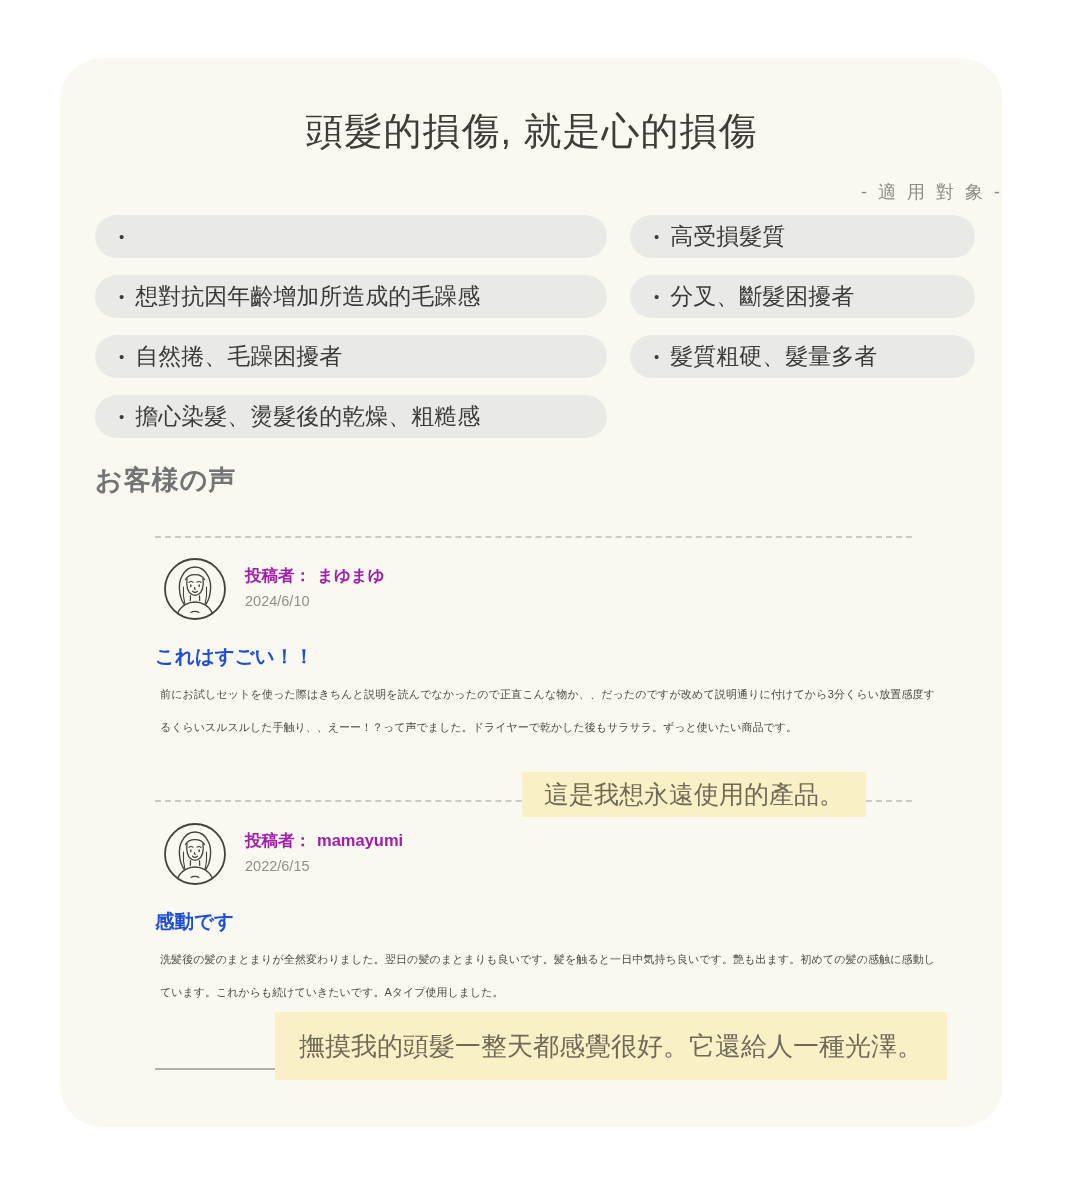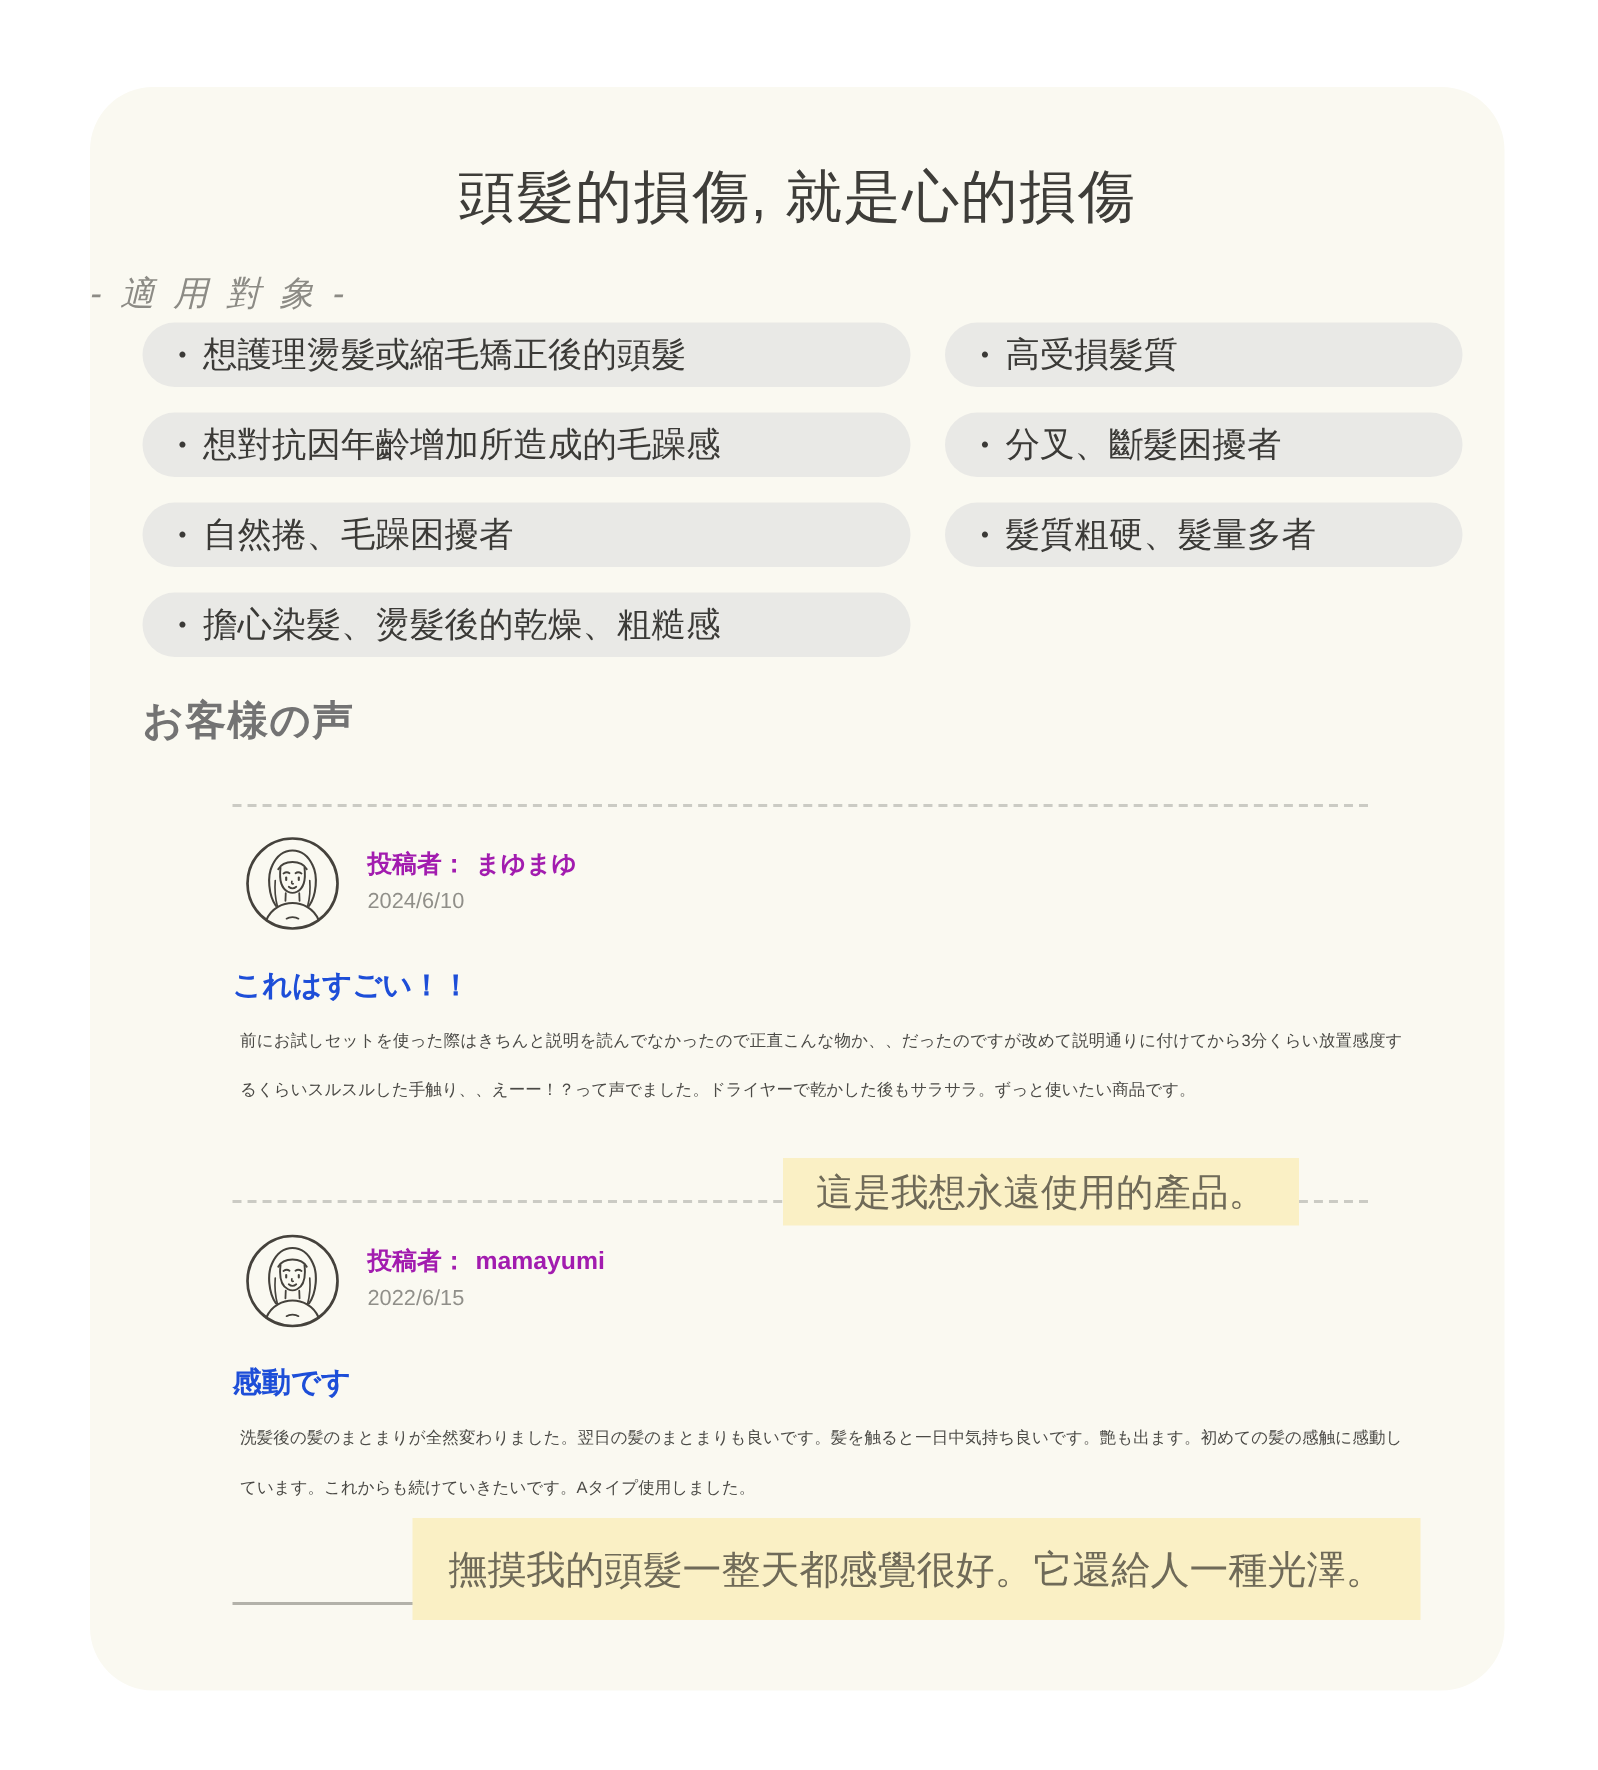--- a/index.html
+++ b/index.html
@@ -9,22 +9,22 @@
   }
   .card{
     position:absolute;left:60px;top:58px;width:943px;height:1069px;
     background:#faf9f1;border-radius:42px;
   }
   .page-title{
     position:absolute;top:48px;left:0;width:100%;text-align:center;
     font-size:38px;font-weight:400;color:#3e3d39;letter-spacing:1px;
   }
   .page-subtitle{
-    position:absolute;top:122px;left:0;width:100%;text-align:left;
-    font-size:23px;font-weight:400;color:#8c8b85;letter-spacing:3px;font-style:italic;
+    position:absolute;top:122px;left:0;width:100%;text-align:right;
+    font-size:18px;font-weight:400;color:#8c8b85;letter-spacing:3px;
   }
   .col{position:absolute;top:157px;}
   .col-left{left:35px;width:512px;}
   .col-right{left:570px;width:345px;}
   .pill{
     box-sizing:border-box;display:flex;align-items:center;width:100%;height:43px;
     background:#e9e9e6;border-radius:22px;padding:0 24px;margin-bottom:17px;
     color:#3b3a37;font-size:23px;white-space:nowrap;
   }
   .pill .dot{font-size:15px;margin-right:11px;color:#3b3a37;}
@@ -94,21 +94,20 @@
 
 <div class="stage">
   <div class="card">
 
     <div class="page-title">頭髮的損傷, 就是心的損傷</div>
     <div class="page-subtitle">- 適 用 對 象 -</div>
 
     <div class="col col-left">
       <div class="pill">
         <span class="dot">•</span>
-        <span>想護理燙髮或縮毛矯正後的頭髮</span>
       </div>
       <div class="pill">
         <span class="dot">•</span>
         <span>想對抗因年齡增加所造成的毛躁感</span>
       </div>
       <div class="pill">
         <span class="dot">•</span>
         <span>自然捲、毛躁困擾者</span>
       </div>
       <div class="pill">

